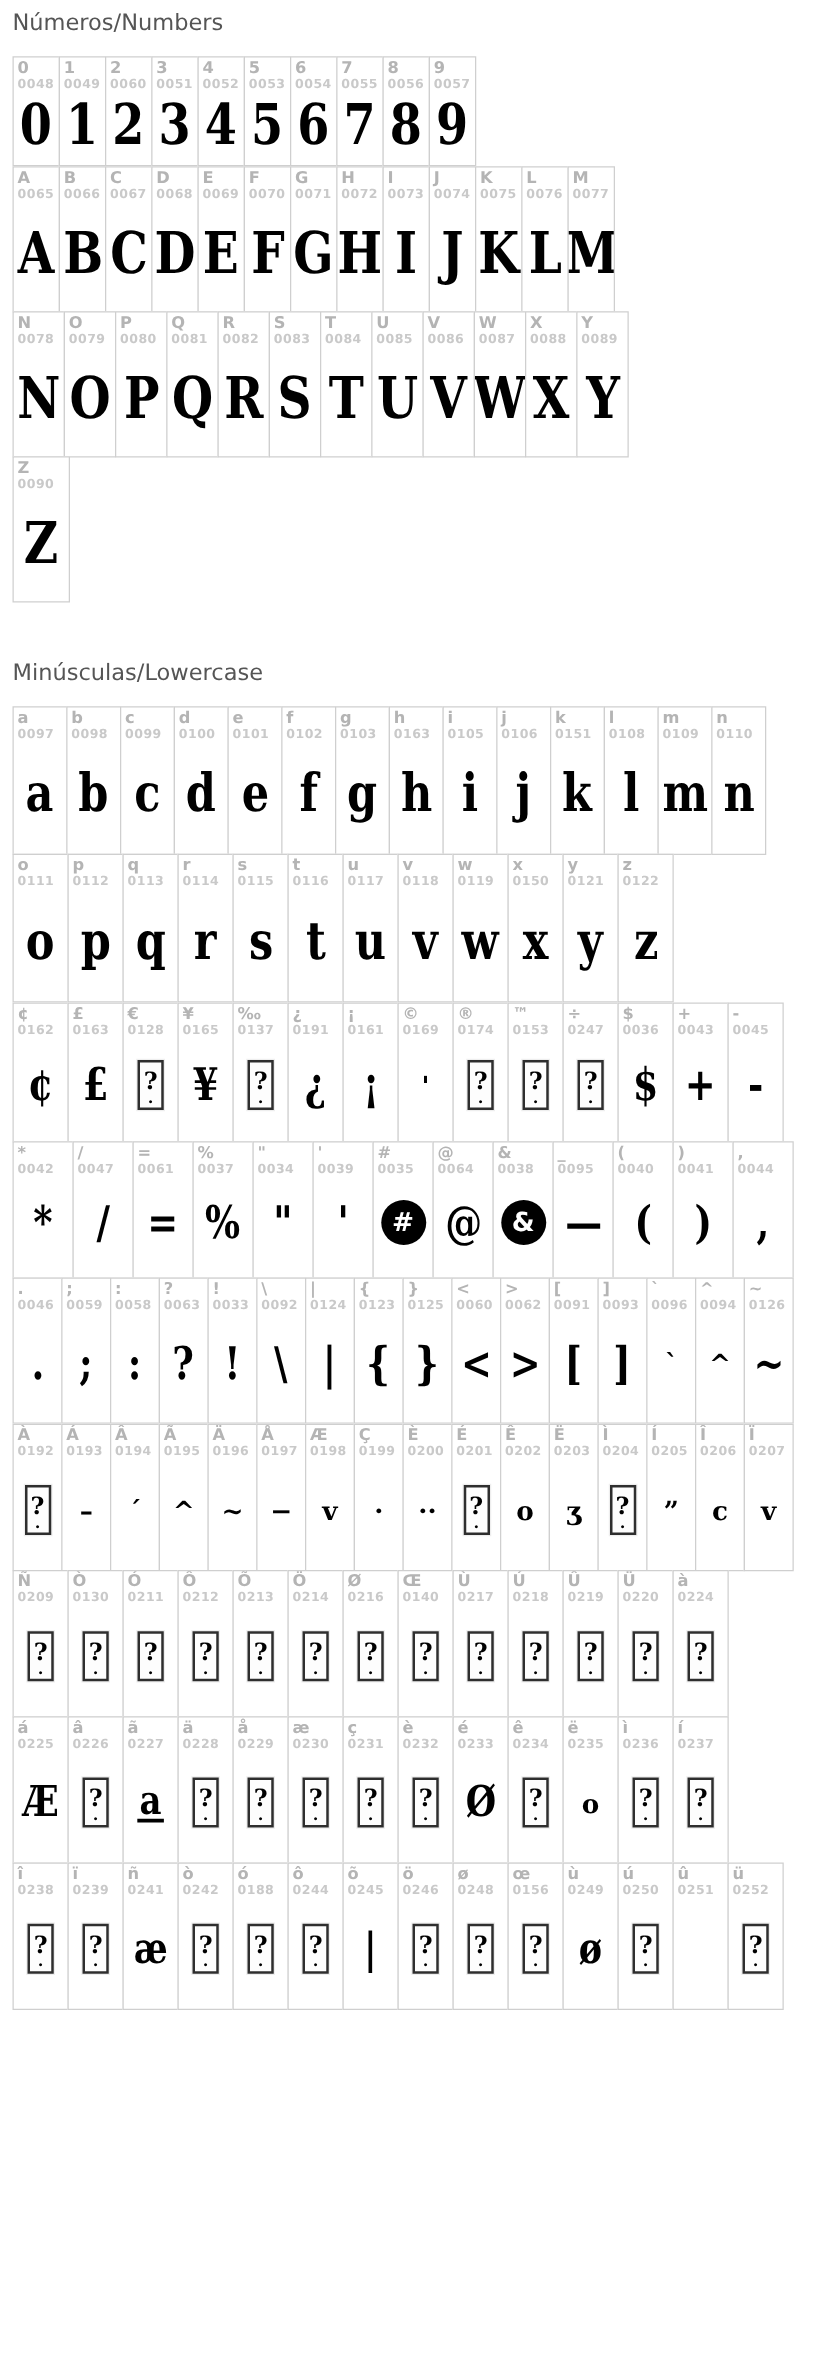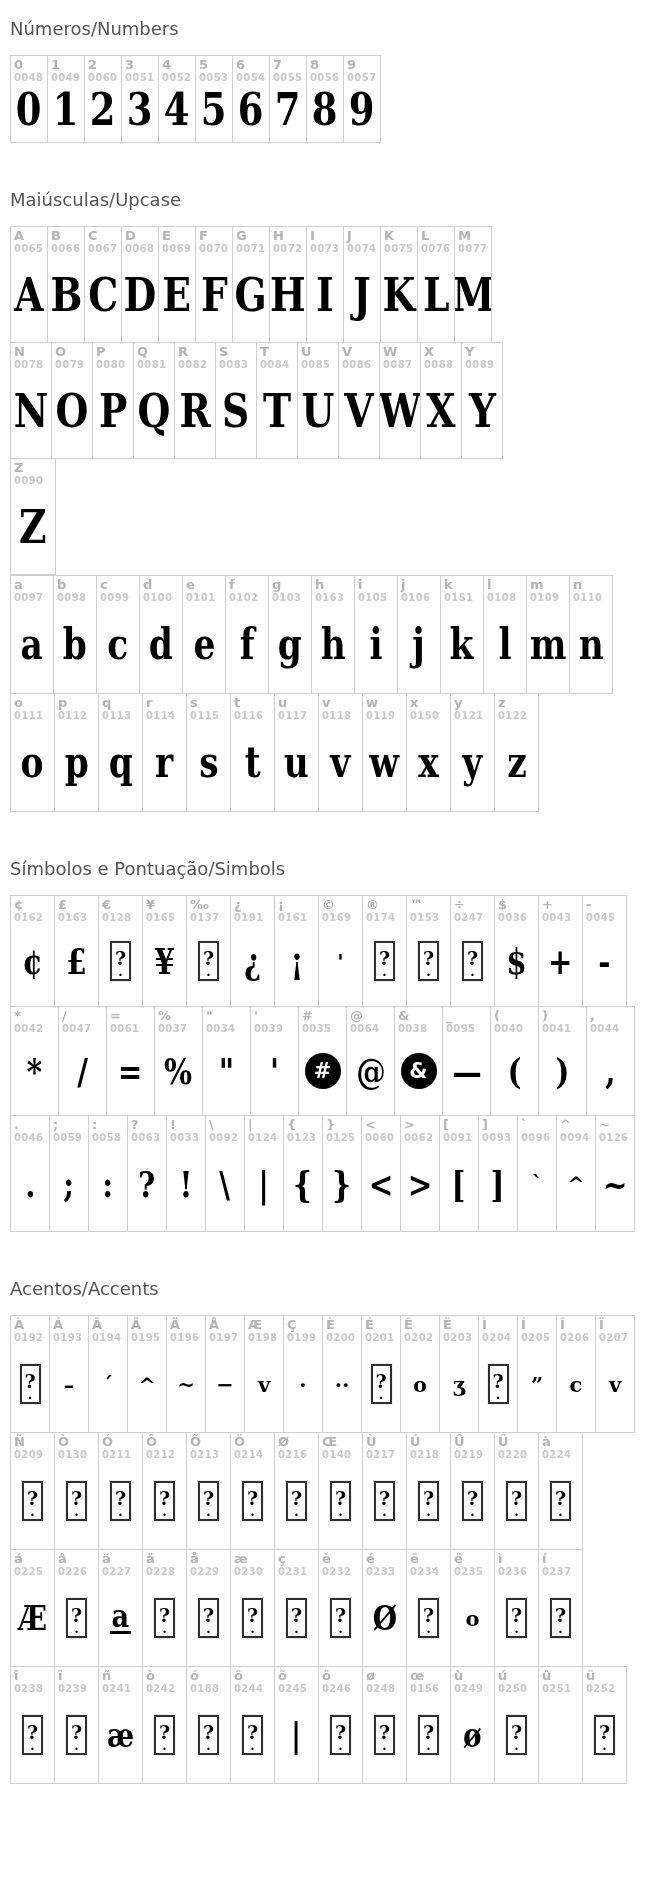--- a/index.html
+++ b/index.html
@@ -7,21 +7,21 @@
     width:661px;height:1887px;overflow:hidden;
     font-family:"DejaVu Sans",sans-serif;
     -webkit-font-smoothing:antialiased;
   }
   .wrap{padding:2px 0 0 10px;}
   .sec-title{
     font-size:18px;font-weight:400;color:#555;
     margin:46px 0 15px 0;line-height:22px;
     font-family:"DejaVu Sans",sans-serif;
   }
-  .sec:first-child .sec-title{margin-top:16px;}
+  .sec:first-child .sec-title{margin-top:6px;}
   .row{display:flex;align-items:stretch;}
   .row + .row{margin-top:-1px;}
   .cell{
     position:relative;box-sizing:border-box;background:#fff;
     border:1px solid #cfcfcf;margin-right:-1px;
     display:flex;flex-direction:column;overflow:hidden;flex:0 0 auto;
   }
   .hd{padding:2px 0 0 3px;}
   .label{font-weight:700;font-size:13px;line-height:14px;color:#b4b4b4;}
   .code{font-weight:700;font-size:10px;line-height:12px;color:#c9c9c9;letter-spacing:.4px;}
@@ -150,21 +150,20 @@
             <div class="label">9</div>
             <div class="code">0057</div>
           </div>
           <div class="glyph-area">
             <div class="glyph g-normal">9</div>
           </div>
         </div>
       </div>
     </section>
     <section class="sec sec-uppercase">
-      <h2 class="sec-title">Maiúsculas/Upcase</h2>
       <div class="row">
         <div class="cell" style="width: 38px; height: 117px;">
           <div class="hd">
             <div class="label">A</div>
             <div class="code">0065</div>
           </div>
           <div class="glyph-area">
             <div class="glyph g-normal">A</div>
           </div>
         </div>
@@ -393,20 +392,21 @@
             <div class="label">Z</div>
             <div class="code">0090</div>
           </div>
           <div class="glyph-area">
             <div class="glyph g-normal">Z</div>
           </div>
         </div>
       </div>
     </section>
     <section class="sec sec-lowercase">
+      <h2 class="sec-title">Minúsculas/Lowercase</h2>
       <div class="row">
         <div class="cell" style="width: 44px; height: 119px;">
           <div class="hd">
             <div class="label">a</div>
             <div class="code">0097</div>
           </div>
           <div class="glyph-area">
             <div class="glyph g-normal">a</div>
           </div>
         </div>
@@ -633,21 +633,20 @@
             <div class="label">z</div>
             <div class="code">0122</div>
           </div>
           <div class="glyph-area">
             <div class="glyph g-normal">z</div>
           </div>
         </div>
       </div>
     </section>
     <section class="sec sec-symbols">
-      <h2 class="sec-title">Símbolos e Pontuação/Simbols</h2>
       <div class="row">
         <div class="cell" style="width: 45px; height: 112px;">
           <div class="hd">
             <div class="label">¢</div>
             <div class="code">0162</div>
           </div>
           <div class="glyph-area">
             <div class="glyph g-normal">¢</div>
           </div>
         </div>
@@ -1029,21 +1028,20 @@
             <div class="label">~</div>
             <div class="code">0126</div>
           </div>
           <div class="glyph-area">
             <div class="glyph g-normal">~</div>
           </div>
         </div>
       </div>
     </section>
     <section class="sec sec-accents">
-      <h2 class="sec-title">Acentos/Accents</h2>
       <div class="row">
         <div class="cell" style="width: 40px; height: 118px;">
           <div class="hd">
             <div class="label">À</div>
             <div class="code">0192</div>
           </div>
           <div class="glyph-area">
             <div class="glyph g-box">?</div>
           </div>
         </div>

